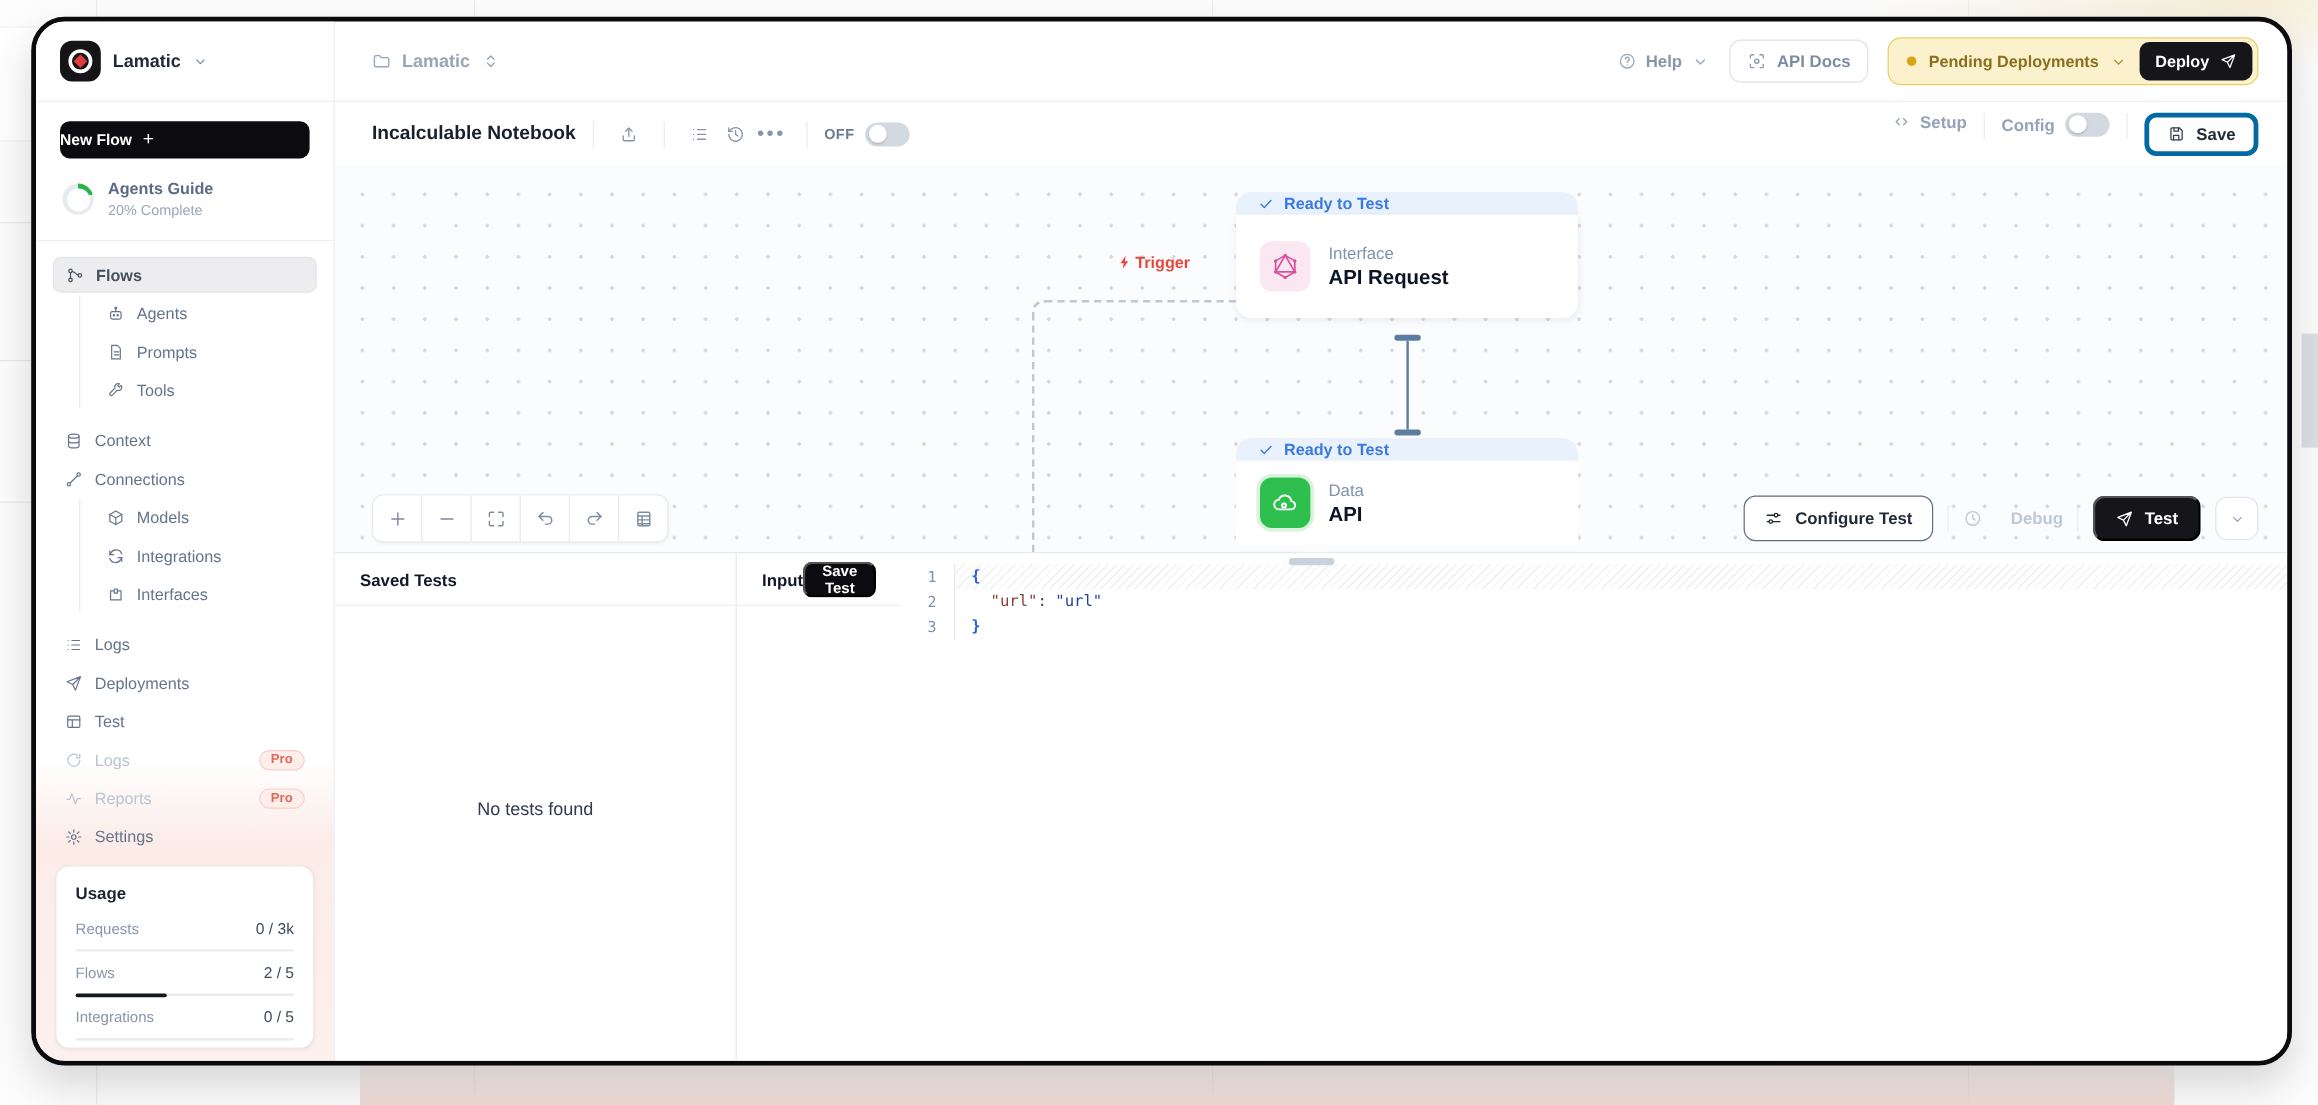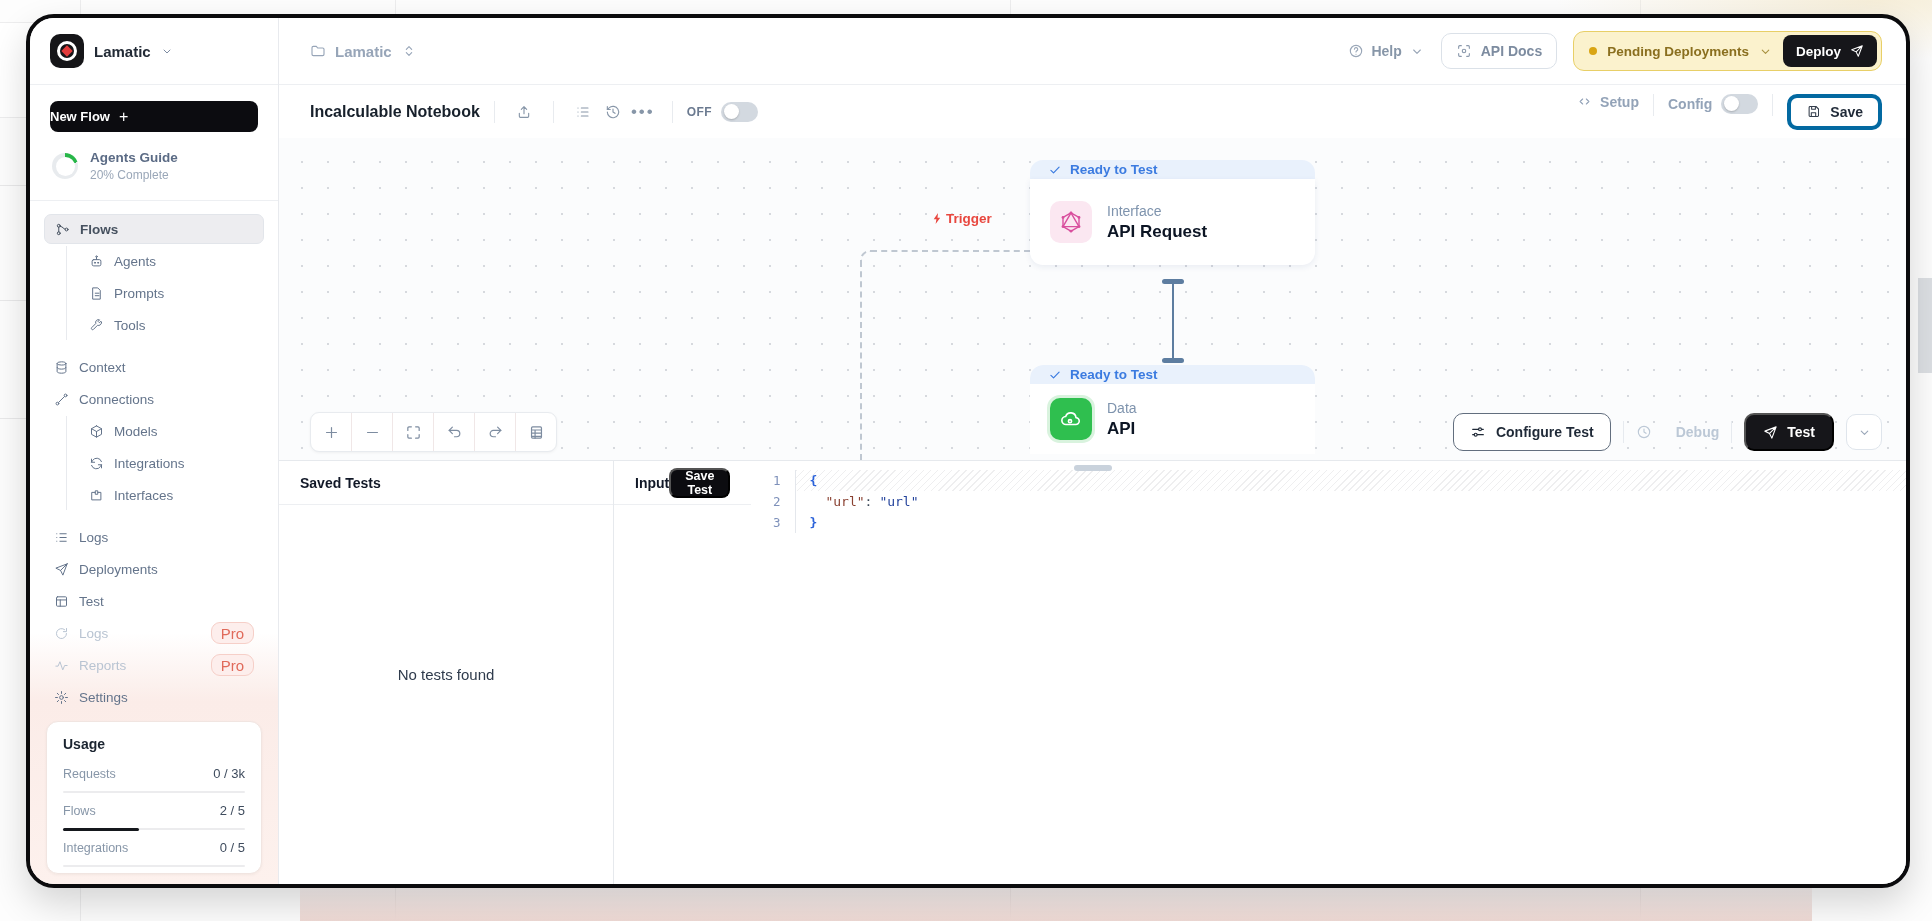--- a/index.html
+++ b/index.html
@@ -57,21 +57,21 @@
   .starter .t2 { font-size:12px; color:#9aa7b8; margin-top:3px; }
   .sb-divider { margin-top:18px; border-top:1px solid #edeff2; }
 
   .nav { padding:13px 14px 0; font-size:13.5px; color:#64748b; }
   .nav-item { height:30px; display:flex; align-items:center; gap:10px; padding:0 10px; border-radius:7px; cursor:pointer; margin-bottom:2px; }
   .nav-item svg { width:15px; height:15px; stroke:currentColor; fill:none; stroke-width:1.6; stroke-linecap:round; stroke-linejoin:round; flex:0 0 15px; }
   .nav-item.active { background:#ededf0; border:1px solid #e2e5ea; color:#46515f; font-weight:600; }
   .nav-item.disabled { color:#b9c4d2; cursor:default; }
   .sub-group { margin-left:22px; border-left:1px solid #e8eaee; padding-left:12px; }
   .gap { height:10px; }
-  .pro-badge { margin-left:auto; font-size:15px; font-weight:400; color:#e06a5a; background:#fdeeec; border:1px solid #f6cfc8; padding:1.5px 9px; border-radius:9px; }
+  .pro-badge { margin-left:auto; font-size:11px; font-weight:700; color:#e06a5a; background:#fdeeec; border:1px solid #f6cfc8; padding:1.5px 9px; border-radius:9px; }
 
   .usage-card { margin:auto 16px 10px; background:#fff; border:1px solid #f1e5e1; border-radius:12px;
     padding:14px 16px 6px; box-shadow:0 1px 3px rgba(60,30,20,.05); }
   .usage-title { font-size:14px; font-weight:700; color:#1b2430; margin-bottom:4px; }
   .usage-row { padding-top:10px; }
   .usage-line { display:flex; justify-content:space-between; align-items:center; }
   .usage-label { font-size:12.5px; color:#8796a8; }
   .usage-value { font-size:13px; color:#3f4c5e; }
   .usage-bar { height:2px; background:#ececee; margin-top:10px; position:relative; border-radius:2px; }
   .usage-fill { position:absolute; left:0; top:-0.5px; height:3px; background:#15181d; border-radius:2px; }

